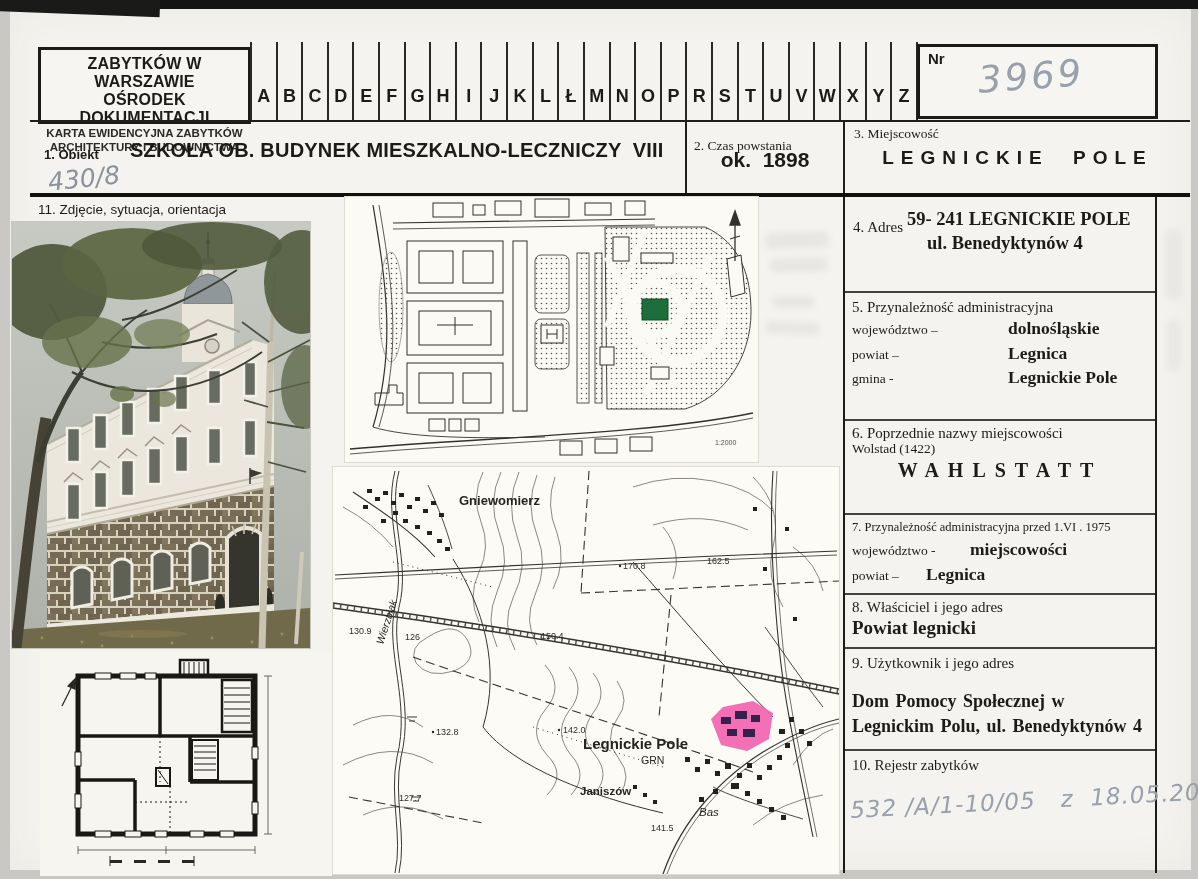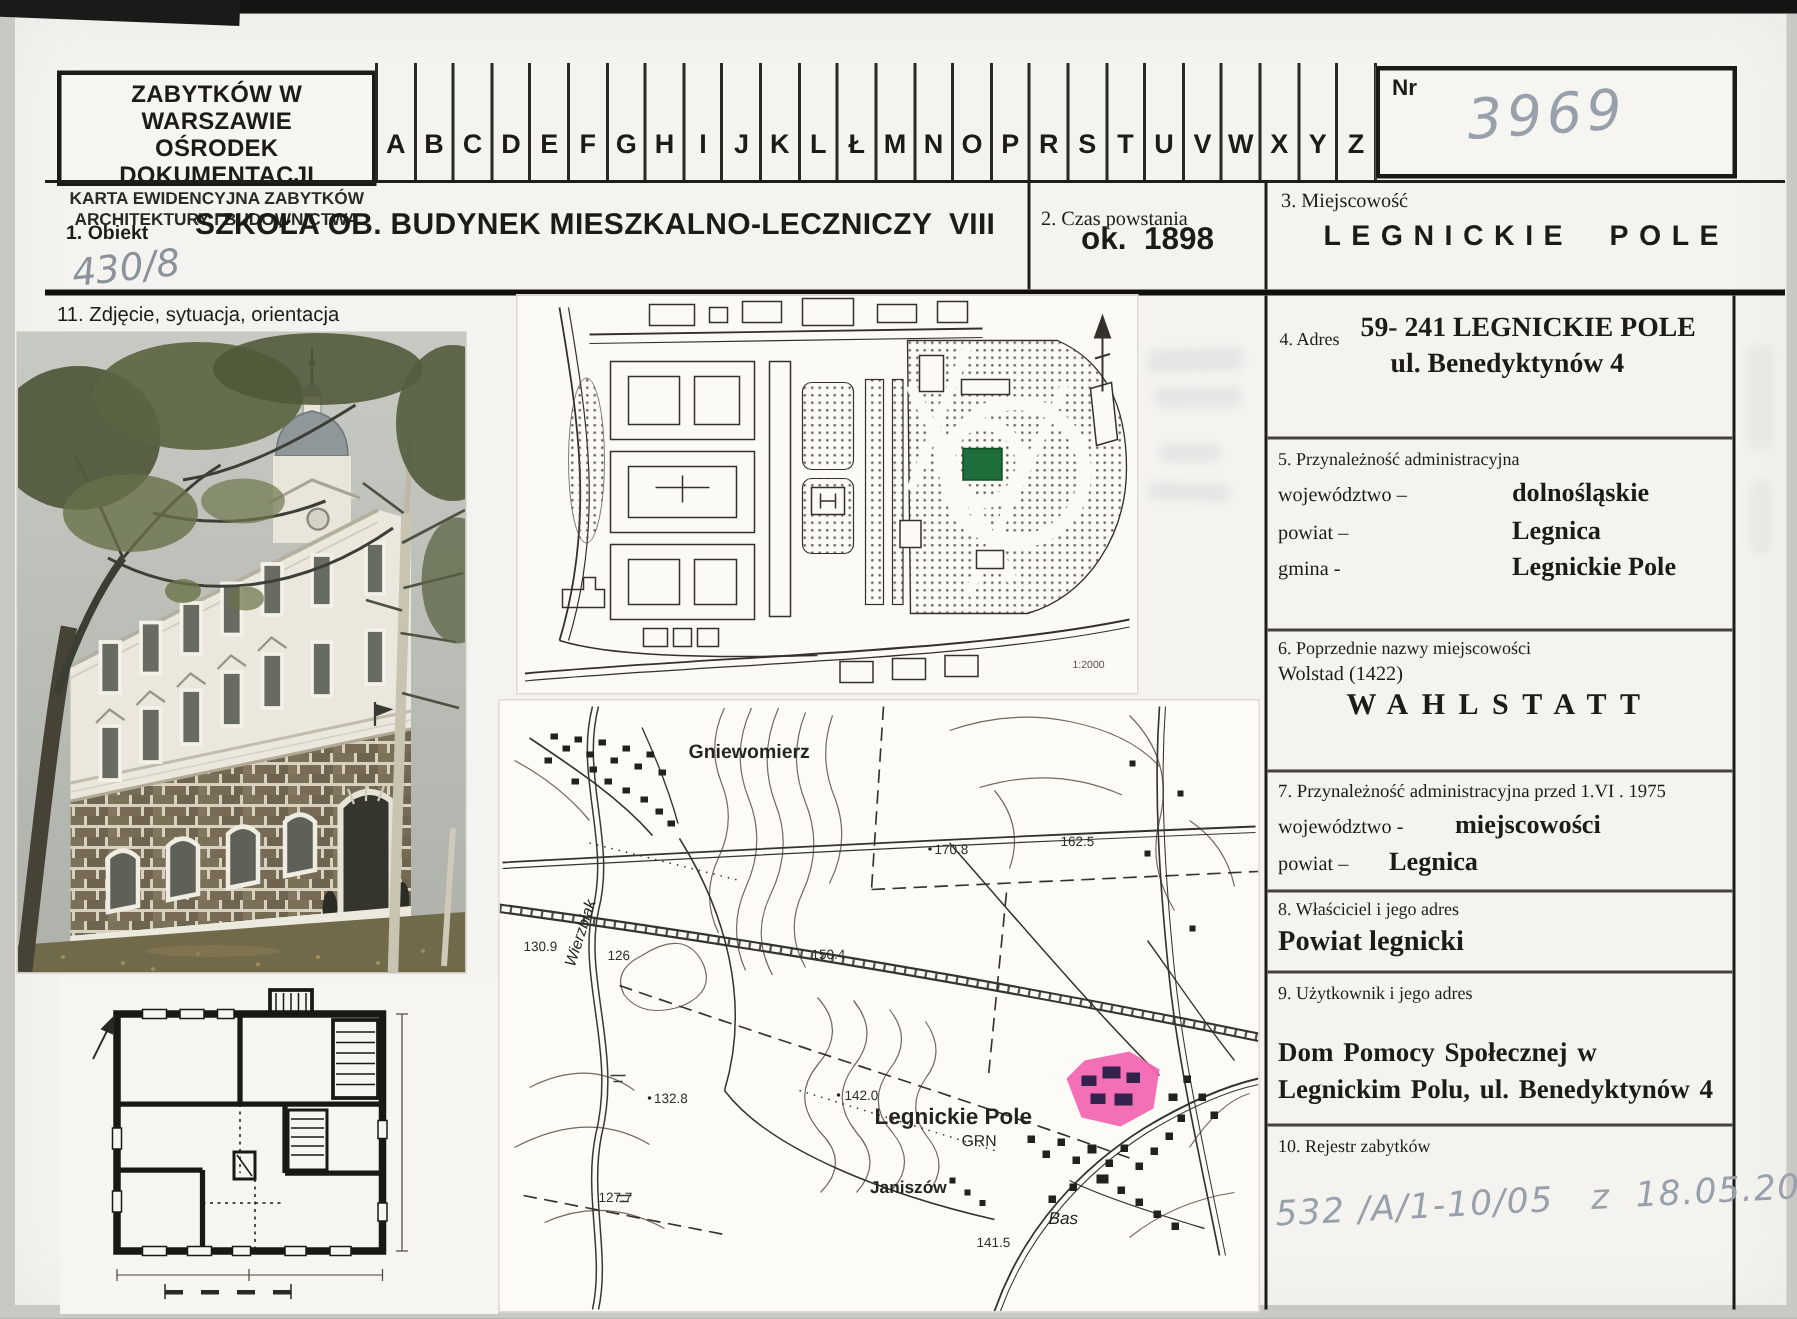--- a/index.html
+++ b/index.html
@@ -47,21 +47,21 @@
   .siteplan{position:absolute;left:345px;top:197px;width:413px;height:265px;background:#fbfaf5;outline:1px solid #dedcd2;}
   .topomap{position:absolute;left:333px;top:467px;width:506px;height:407px;background:#fcfbf6;outline:1px solid #dedcd2;}
   .floorplan{position:absolute;left:40px;top:652px;width:292px;height:224px;}
 
   
   .rcol{position:absolute;left:843px;top:197px;width:314px;height:676px;box-sizing:border-box;
         border-left:2.5px solid #1d1b18;border-right:2.5px solid #1d1b18;
         font-family:"Liberation Serif",serif;}
   .sec{position:relative;box-sizing:border-box;border-bottom:2px solid #45423d;}
   .sec.last{border-bottom:none;}
-  .sec .lab{font-size:12px;}
+  .sec .lab{font-size:15px;}
   .s4{height:96px;} .s5{height:128px;} .s6{height:94px;} .s7{height:80px;}
   .s8{height:54px;} .s9{height:102px;} .s10{height:131px;}
   .s4 .lab{position:absolute;left:8px;top:22px;}
   .s4-l1{position:absolute;left:62px;top:12px;font-weight:bold;font-size:18.5px;}
   .s4-l2{position:absolute;left:82px;top:36px;font-weight:bold;font-size:18.5px;}
   .s4-l3{position:absolute;left:6px;top:62px;font-size:12.5px;white-space:nowrap;}
   .redact{display:inline-block;width:44px;height:27px;background:#050505;vertical-align:-10px;margin-left:2px;}
   .s5 .lab{position:absolute;left:7px;top:6px;}
   .kv{position:absolute;left:7px;display:flex;align-items:baseline;}
   .kv .k{width:108px;font-size:13.5px;}

